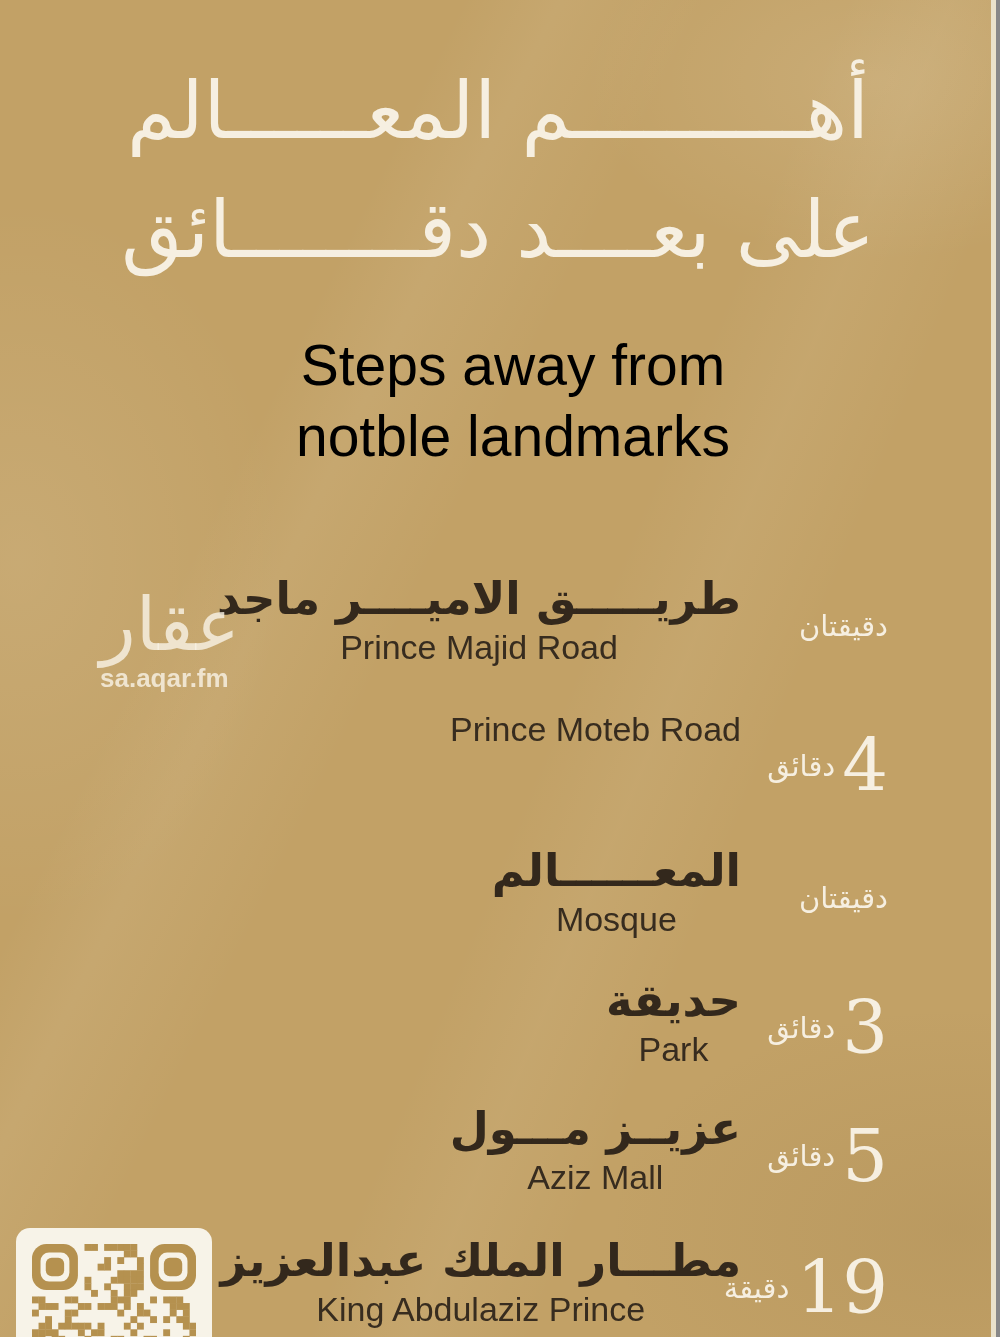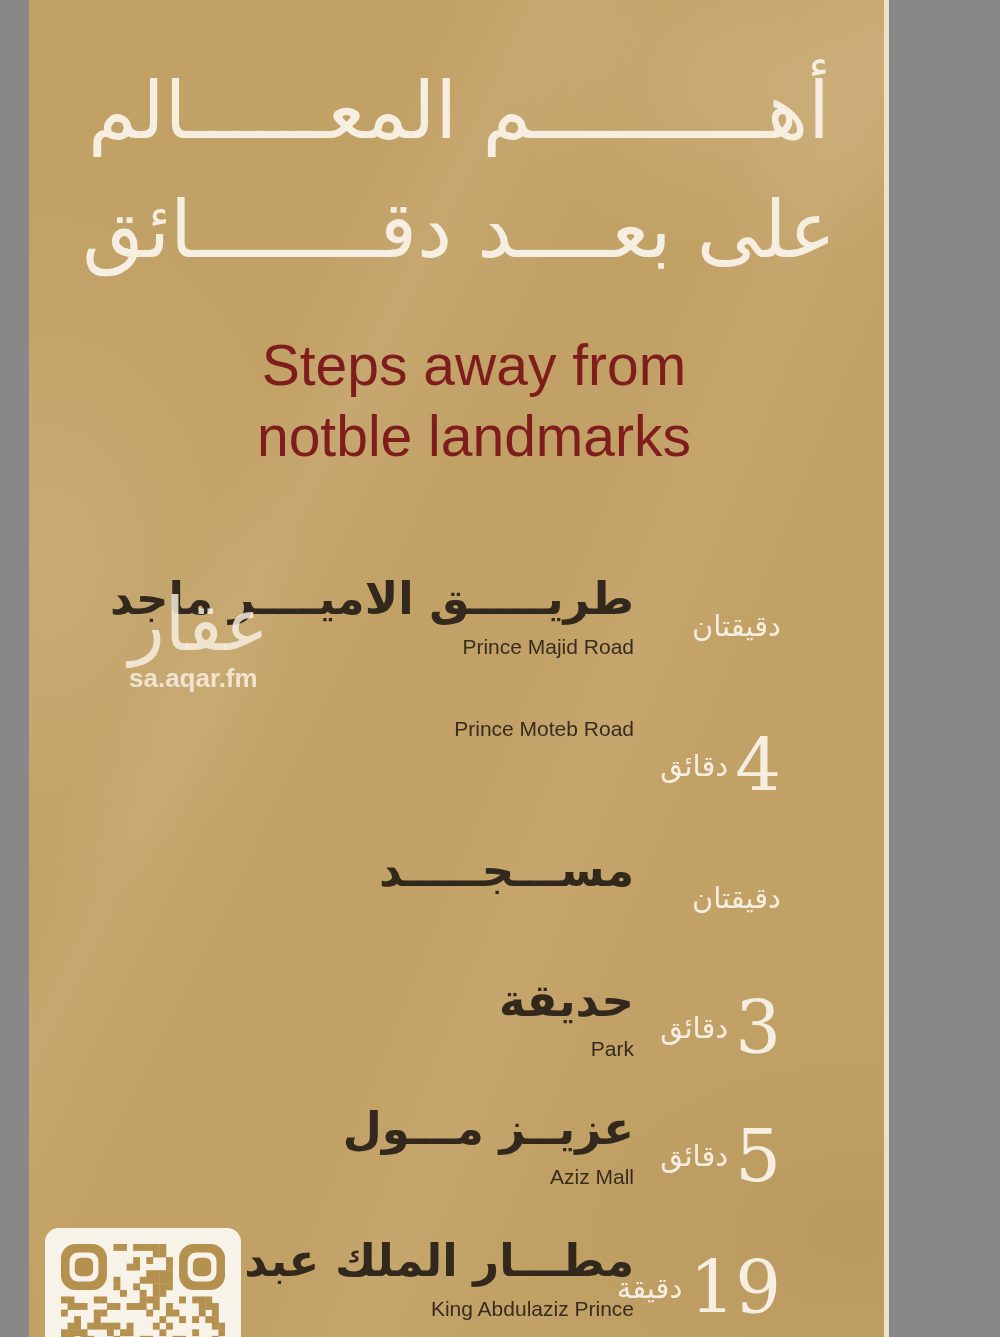--- a/index.html
+++ b/index.html
@@ -1,21 +1,20 @@
 <!DOCTYPE html>
 <html lang="ar"><head>
 <meta charset="utf-8">
 <style>
   html,body{margin:0;padding:0;}
   body{width:1000px;height:1337px;overflow:hidden;background:#888;}
   #poster{
-    position:relative;width:860px;height:1337px;overflow:hidden;
+    position:relative;width:996px;height:1337px;overflow:hidden;
     background:#c2a166;
     font-family:"DejaVu Sans",sans-serif;
-    margin-left:29px;
   }
   
   #texture{
     position:absolute;inset:0;pointer-events:none;
     background:
       radial-gradient(ellipse 420px 260px at 88% 6%, rgba(255,249,236,0.12), rgba(255,249,236,0) 70%),
       radial-gradient(ellipse 380px 520px at 2% 42%, rgba(255,249,236,0.10), rgba(255,249,236,0) 70%),
       linear-gradient(116deg, rgba(255,248,232,0) 28%, rgba(255,248,232,0.07) 34%, rgba(255,248,232,0) 43%),
       linear-gradient(112deg, rgba(255,248,232,0) 55%, rgba(255,248,232,0.06) 62%, rgba(255,248,232,0) 70%),
       radial-gradient(ellipse 500px 320px at 96% 92%, rgba(116,88,44,0.10), rgba(116,88,44,0) 70%);
@@ -28,43 +27,43 @@
   
   .title-ar{
     position:absolute;top:52px;left:0;right:0;
     text-align:center;direction:rtl;
     color:#f6efe1;
     font-size:79px;line-height:119px;font-weight:400;
   }
   .subtitle-en{
     position:absolute;top:330px;left:30px;right:0;
     text-align:center;
-    color:#7f1d1d;
+    color:#000000;
     font-family:"Liberation Sans",sans-serif;
     font-size:57px;line-height:71px;font-weight:400;
     letter-spacing:0px;
   }
 
   
   .row{position:absolute;left:8px;right:0;height:132px;}
   .row1{top:560px;} .row2{top:700px;} .row3{top:832px;}
   .row4{top:962px;} .row5{top:1090px;} .row6{top:1222px;}
 
   .name-block{
     position:absolute;right:255px;top:10px;
     text-align:right;direction:rtl;
   }
   .name-ar{
     color:#33281c;font-weight:700;font-size:45px;line-height:58px;
     font-family:"DejaVu Sans",sans-serif;
   }
   .name-en{
-    color:#372c1f;font-size:21px;line-height:34px;font-weight:500;
+    color:#372c1f;font-size:34px;line-height:34px;font-weight:500;
     font-family:"Liberation Sans",sans-serif;
-    direction:ltr;margin-top:2px;
+    direction:ltr;margin-top:2px;text-align:center;
   }
   .time-block{
     position:absolute;right:108px;top:50%;transform:translateY(-50%);
     display:flex;direction:rtl;align-items:center;gap:7px;
     color:#f6efe1;
   }
   .time-num{
     font-family:"DejaVu Serif","Liberation Serif",serif;
     font-size:72px;line-height:72px;font-weight:400;
   }
@@ -127,21 +126,22 @@
       <div class="name-en">Prince Moteb Road</div>
     </div>
     <div class="time-block">
       <span class="time-num">4</span>
       <span class="time-unit">دقائق</span>
     </div>
   </div>
 
   <div class="row row3">
     <div class="name-block">
-      <div class="name-ar">مســـجـــــد</div>
+      <div class="name-ar">المعــــــالم</div>
+      <div class="name-en">Mosque</div>
     </div>
     <div class="time-block">
 
       <span class="time-unit">دقيقتان</span>
     </div>
   </div>
 
   <div class="row row4">
     <div class="name-block">
       <div class="name-ar">حديقة</div>

